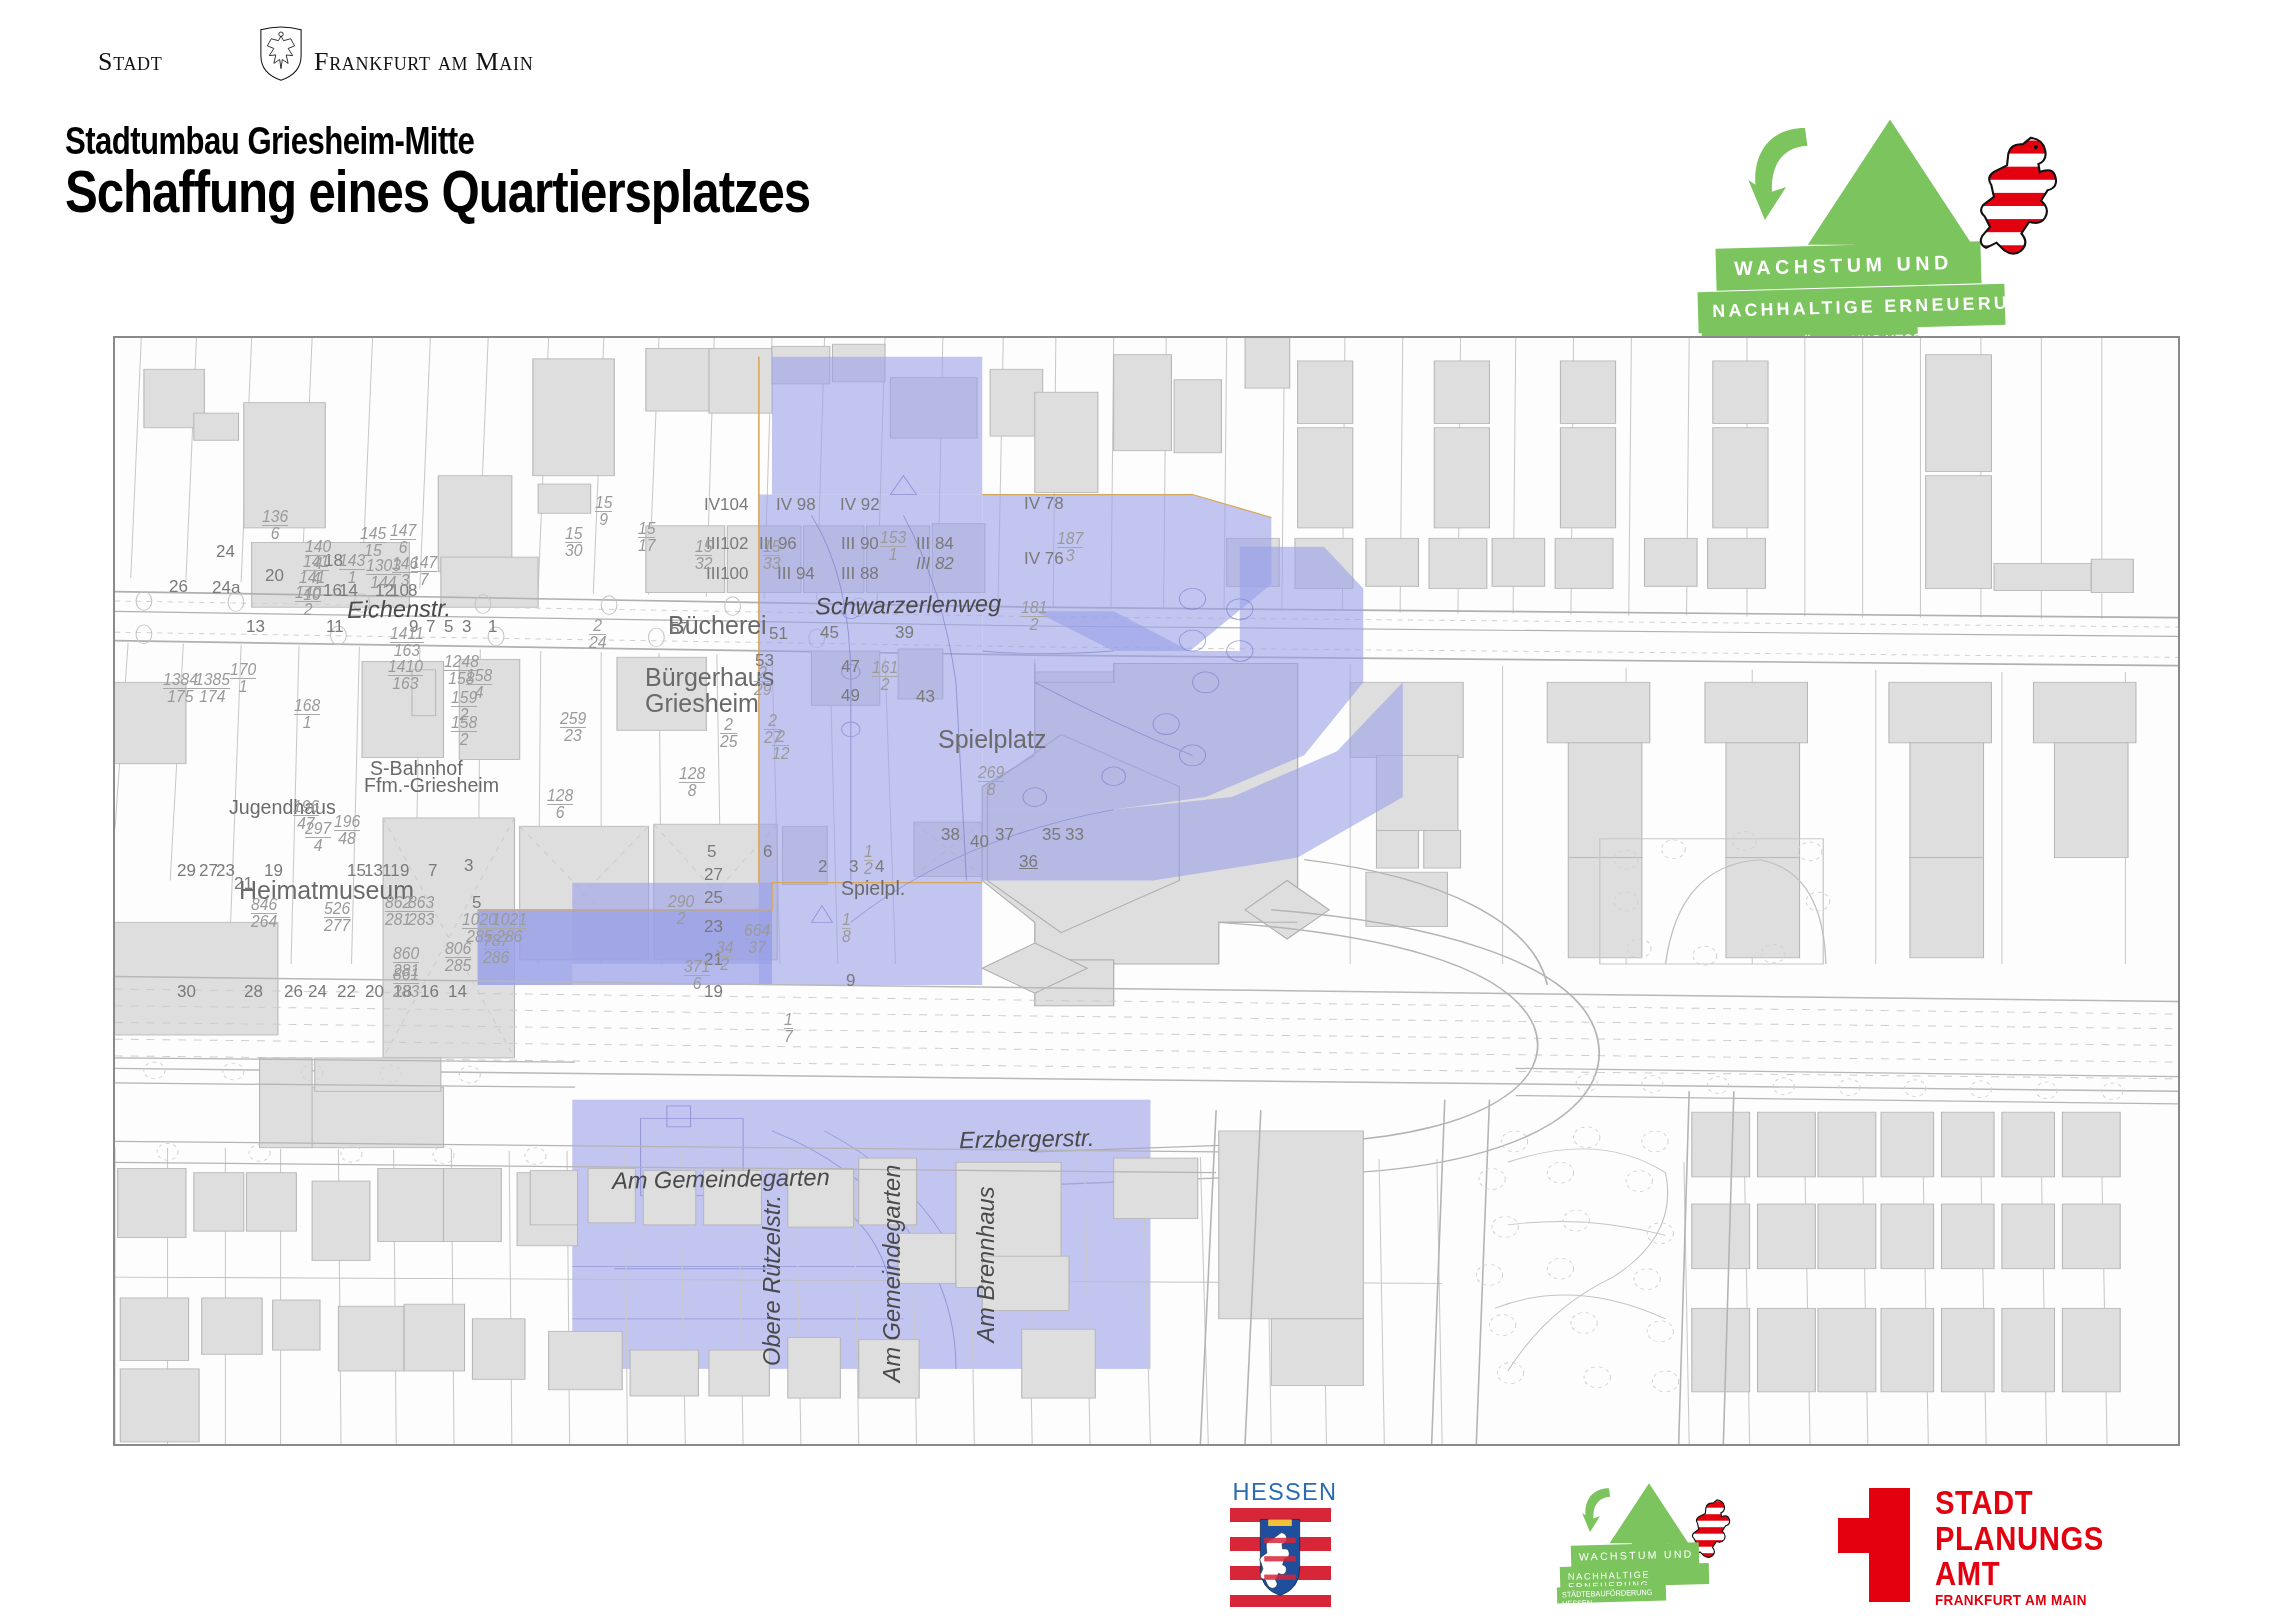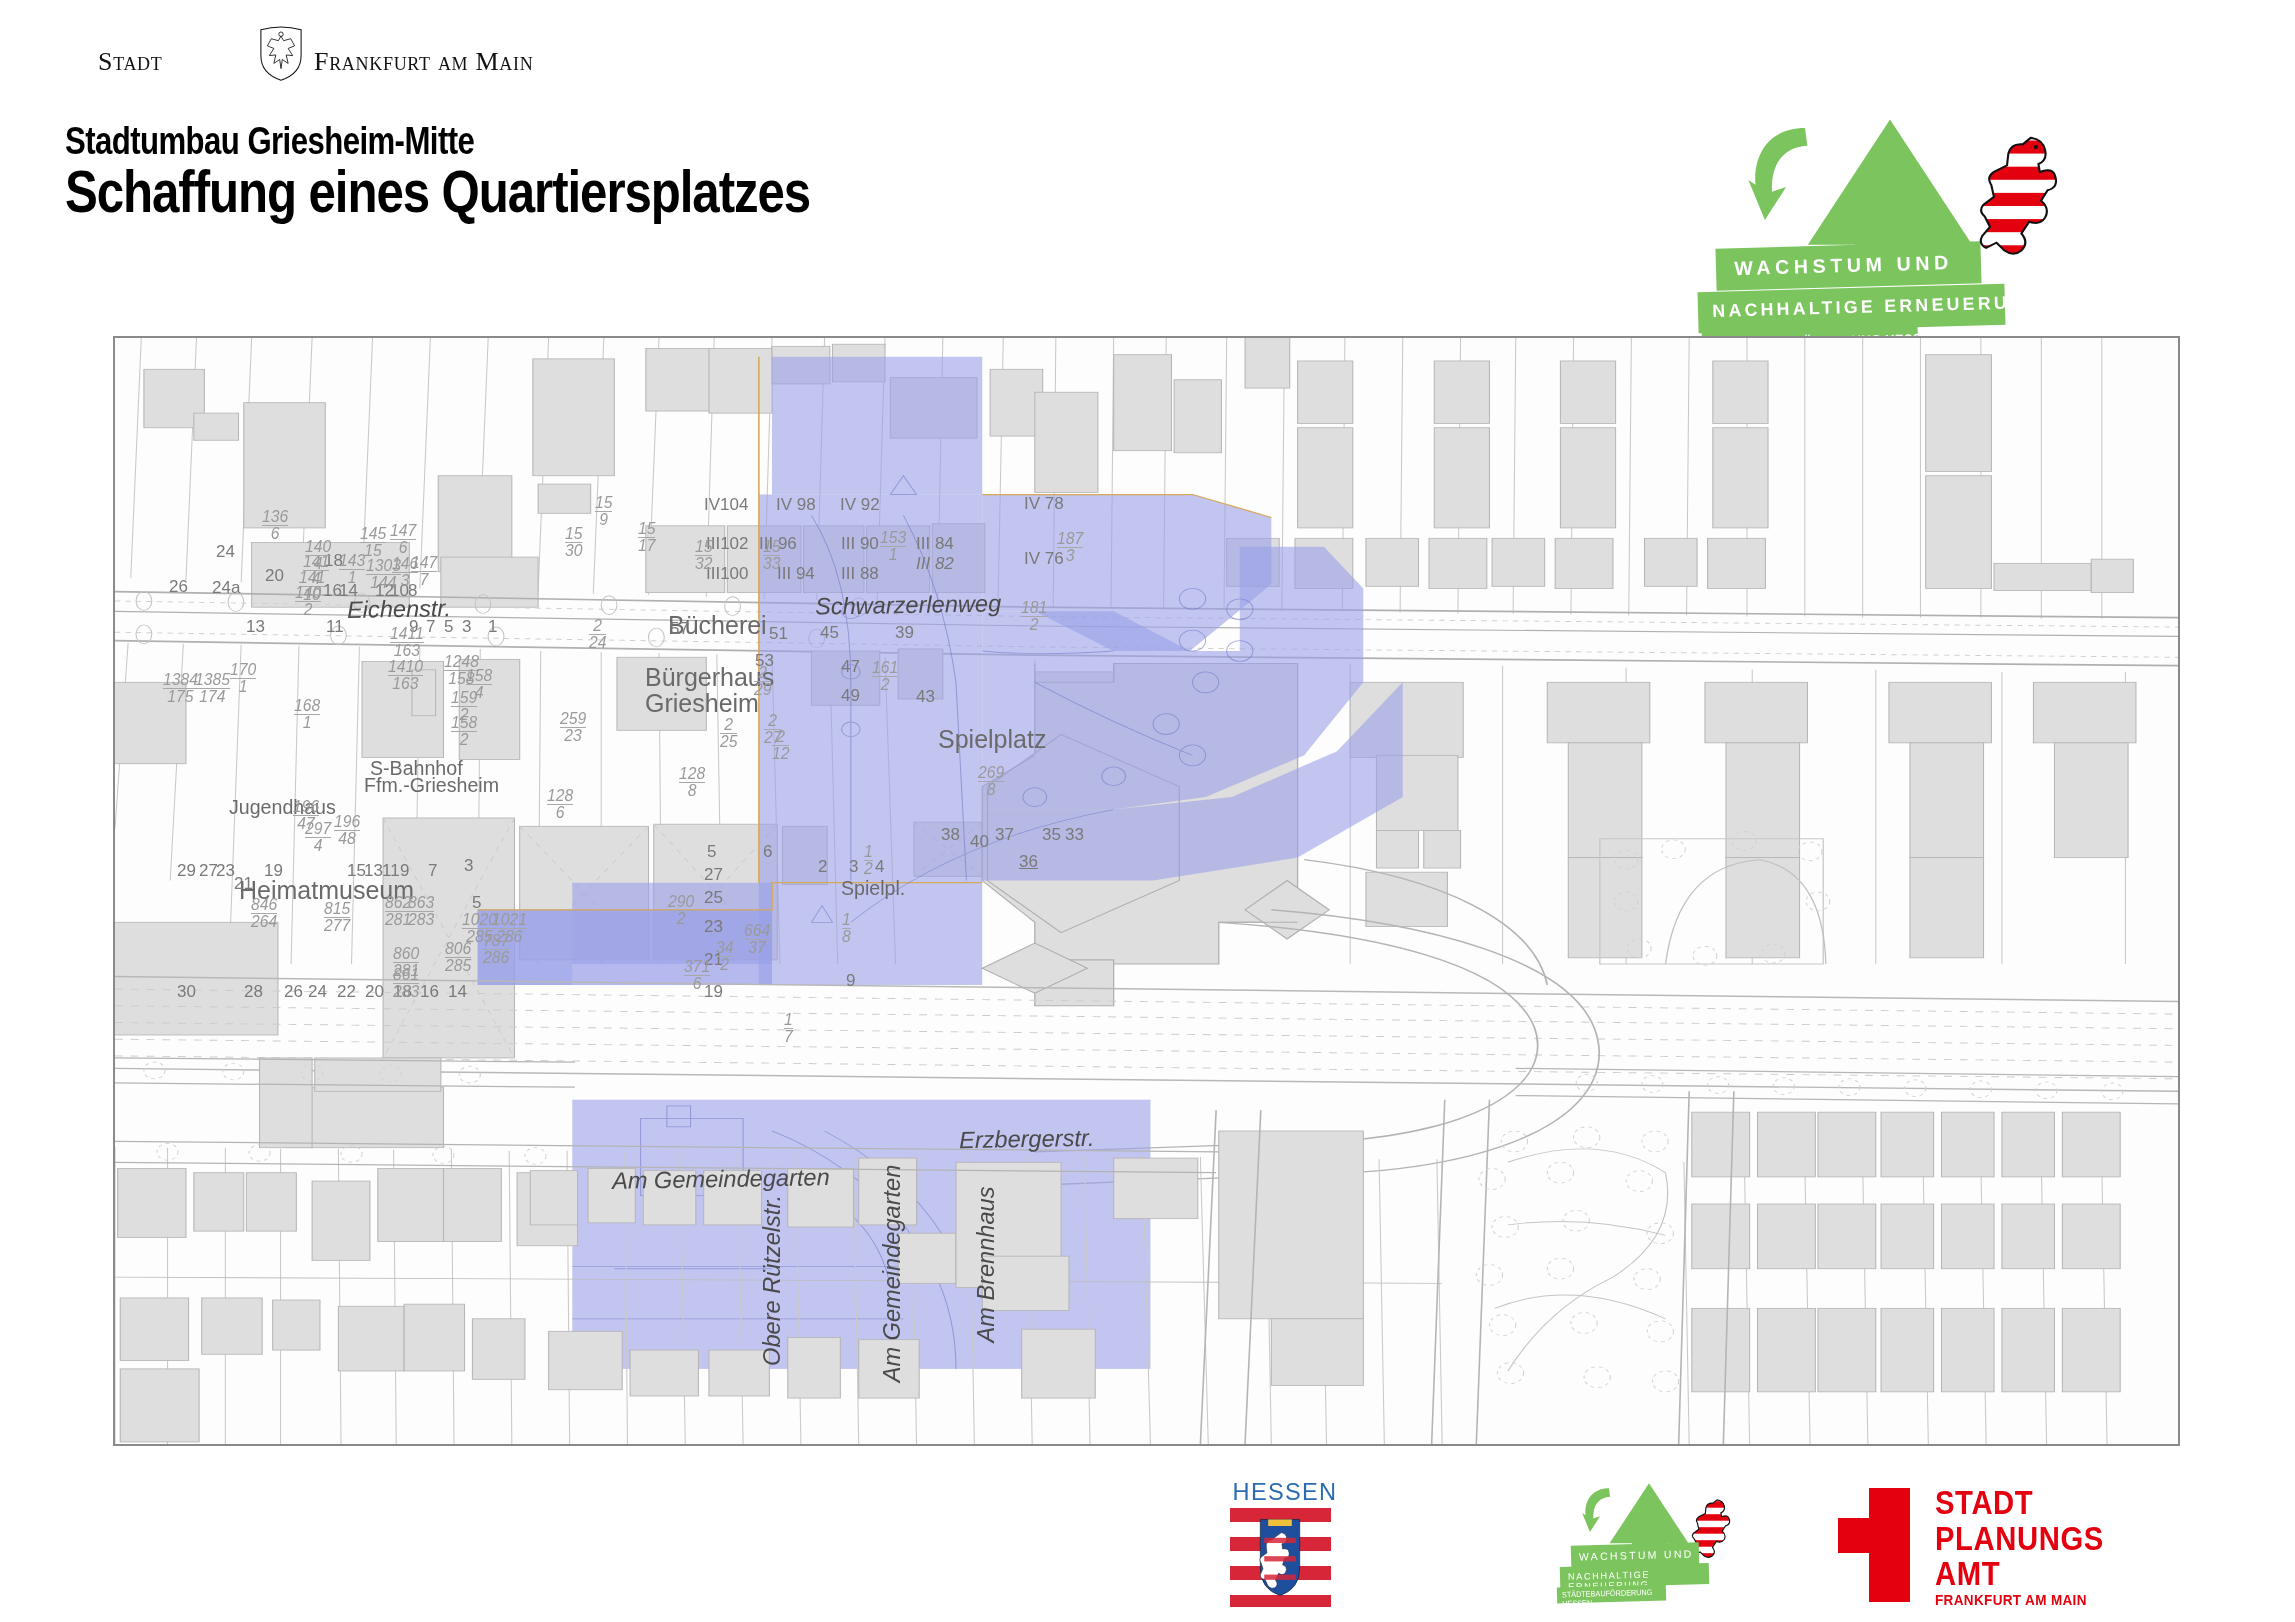--- a/index.html
+++ b/index.html
@@ -883,21 +883,21 @@
       </div>
       <div class="mlabel flur" style="left: 347px; top: 574px;">
         <i>1020</i>
         <b>285</b>
       </div>
       <div class="mlabel flur" style="left: 377px; top: 574px;">
         <i>1021</i>
         <b>286</b>
       </div>
       <div class="mlabel flur" style="left: 209px; top: 563px;">
-        <i>815</i>
+        <i>526</i>
         <b>277</b>
       </div>
       <div class="mlabel flur" style="left: 136px; top: 559px;">
         <i>846</i>
         <b>264</b>
       </div>
       <div class="mlabel flur" style="left: 278px; top: 608px;">
         <i>860</i>
         <b>281</b>
       </div>

